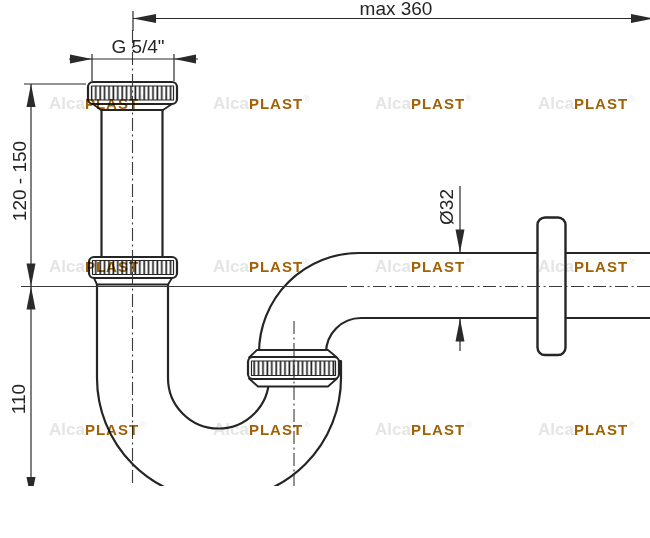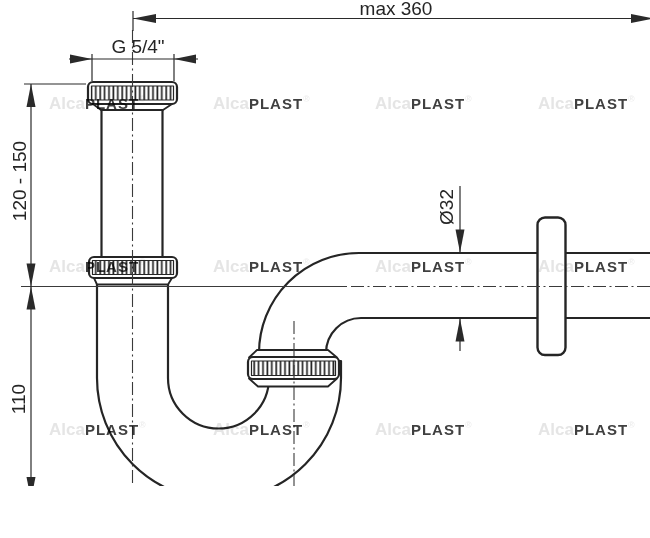--- a/index.html
+++ b/index.html
@@ -26,21 +26,21 @@
   .wm{
     position:absolute;
     font-family:"Liberation Sans", sans-serif;
     font-size:17px;
     font-weight:700;
     letter-spacing:0px;
     white-space:nowrap;
     user-select:none;
   }
   .wm .wm-alca{color:#e5e5e5;text-align:right;}
-  .wm .wm-plast{color:#404040;font-size:15px;letter-spacing:1px;}
+  .wm .wm-plast{color:#a16207;font-size:15px;letter-spacing:1px;}
   .wm .wm-reg{color:#eeeeee;font-size:9px;vertical-align:super;}
 </style>
 </head>
 <body>
 
 <div id="canvas">
 
   <svg id="drawing-svg" width="650" height="538" viewBox="0 0 650 538">
     <defs>
       <pattern id="knurl" width="4.4" height="10" patternUnits="userSpaceOnUse">

